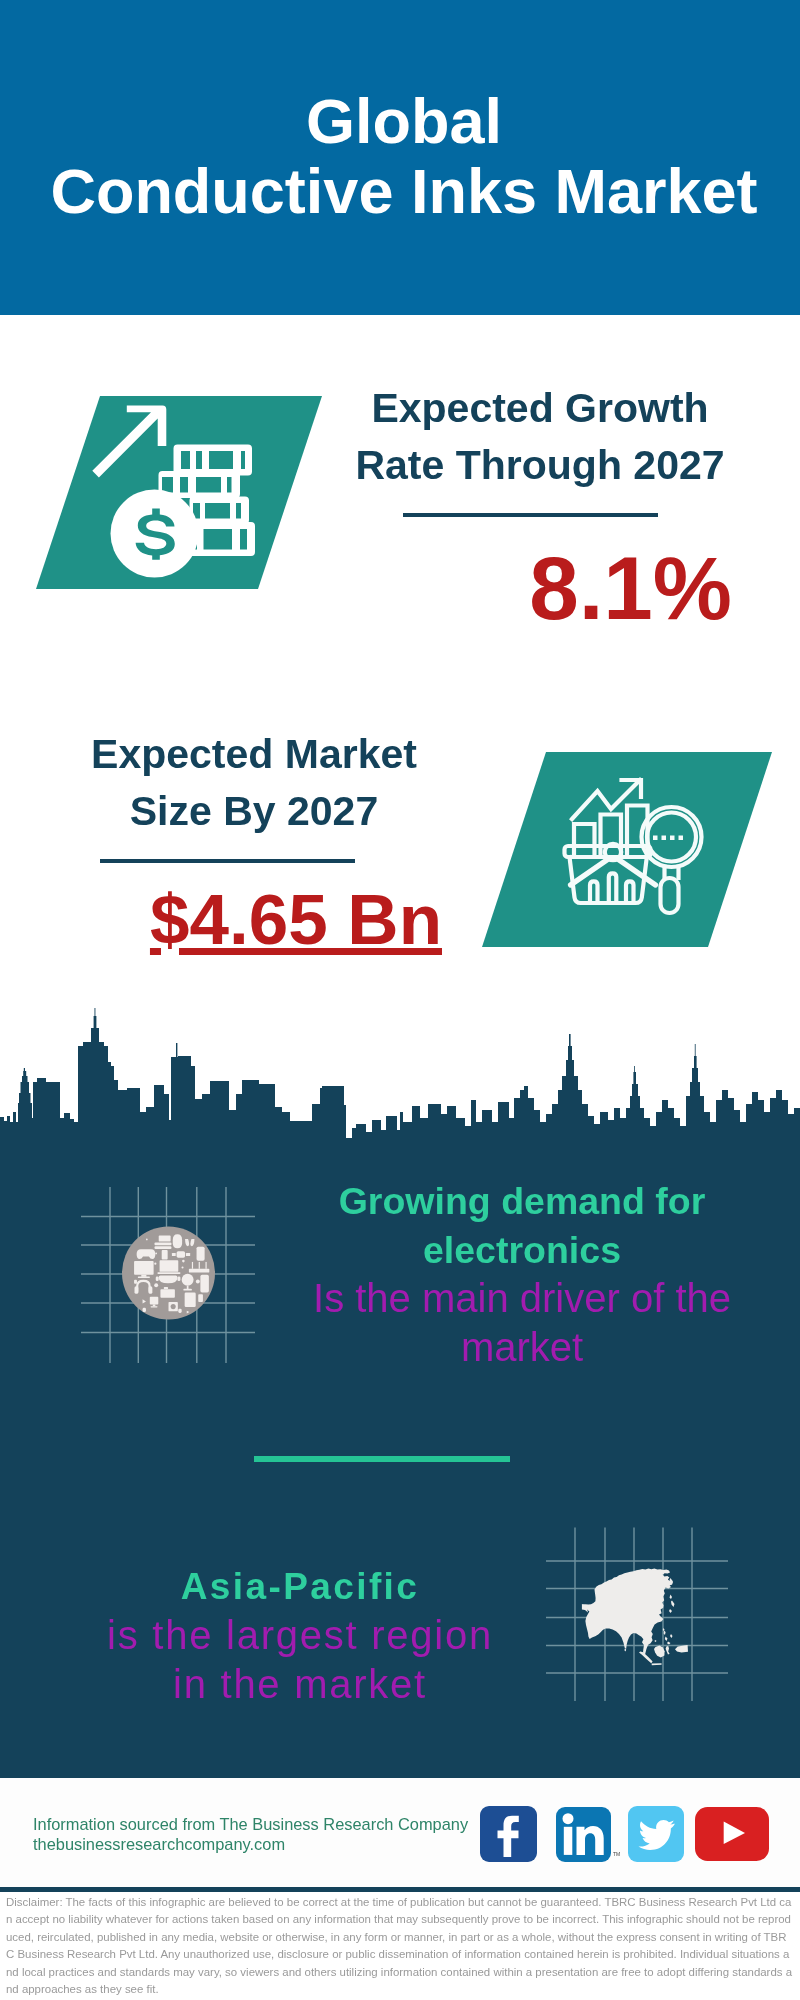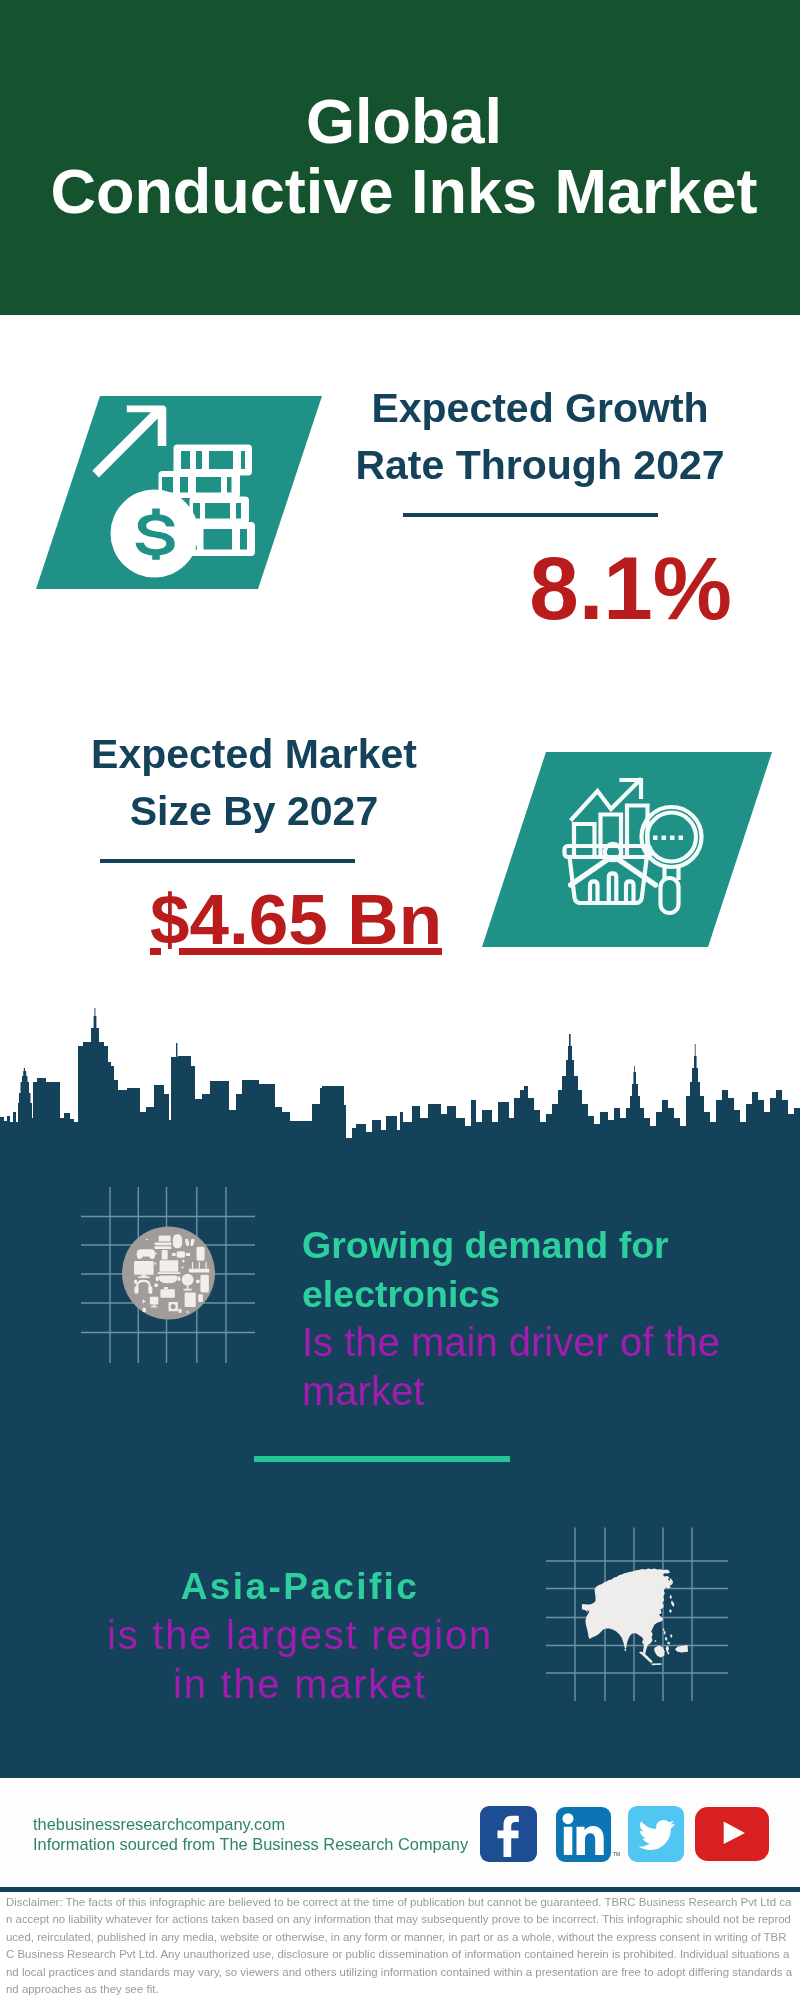--- a/index.html
+++ b/index.html
@@ -1,21 +1,21 @@
 <!DOCTYPE html>
 <html><head>
 <meta charset="utf-8">
 <style>
   html,body{margin:0;padding:0;}
   body{width:800px;height:2000px;background:#ffffff;font-family:"Liberation Sans",sans-serif;overflow:hidden;
        -webkit-font-smoothing:antialiased;}
   .page{position:relative;width:800px;height:2000px;background:#fff;}
 
   
-  .header{position:absolute;left:0;top:0;width:800px;height:315px;background:#14532d;}
+  .header{position:absolute;left:0;top:0;width:800px;height:315px;background:#0369a1;}
   .title{position:absolute;left:4px;top:86px;width:800px;text-align:center;color:#fff;
          font-weight:bold;font-size:63px;line-height:70px;letter-spacing:0px;}
 
   
   .para{position:absolute;overflow:visible;}
   .stat-head{position:absolute;color:#14425a;font-weight:bold;text-align:center;}
   .rule{position:absolute;background:#14425a;height:4px;}
   .stat-val{position:absolute;color:#b91c1c;font-weight:bold;text-align:right;}
 
   
@@ -231,21 +231,21 @@
       <circle cx="203" cy="1283" r="2.3"></circle>
       <circle cx="154" cy="1287.5" r="2.3"></circle>
       <rect x="128" y="1281" width="3.4" height="4.5" rx="1"></rect>
       <rect x="138" y="1314" width="4" height="5" rx="1.6"></rect>
       <rect x="180" y="1315" width="4" height="5" rx="1.6"></rect>
       <path d="M138,1304 L142,1306.5 L138,1309 Z"></path>
       <path d="M190,1317.5 L193,1319 L190,1320.5 Z"></path>
     </g>
   </svg>
 
-  <div style="position:absolute;left:302px;top:1177px;width:440px;text-align:left;font-size:37.5px;line-height:48.5px;margin-top:44px;">
+  <div style="position:absolute;left:302px;top:1177px;width:440px;text-align:center;font-size:37.5px;line-height:48.5px;">
     <div class="fact-title">Growing demand for electronics</div>
     <div class="fact-body" style="font-weight:normal;font-size:40px;line-height:49px;">Is the main driver of the market</div>
   </div>
 
   <div class="accentline" style="left:254px;top:1456px;width:256px;height:6px;"></div>
 
   <div style="position:absolute;left:70px;top:1538px;width:460px;text-align:center;font-size:37px;line-height:49px;">
     <div class="fact-title" style="letter-spacing:2.4px;margin-top:24px;">Asia-Pacific</div>
     <div class="fact-body" style="font-weight:normal;font-size:40px;line-height:49px;letter-spacing:1.75px;">is the largest region</div>
     <div class="fact-body" style="font-weight:normal;font-size:40px;line-height:49px;letter-spacing:1.75px;">in the market</div>
@@ -305,22 +305,22 @@
         L677,1651.4 L675,1649.2 Z"></path>
       <path d="M645.4,1643 L647,1644.6 L646.4,1648 L645,1651 L644.2,1653.6
         L643,1652.4 L643.6,1648.4 L644,1645 Z"></path>
       <path d="M663.5,1628 L664.5,1629.5 L663.8,1631.2 L662.8,1629.8 Z"></path>
       <path d="M655,1640 L656.5,1640.8 L655.8,1642 L654.5,1641.2 Z"></path>
     </g>
   </svg>
 
   <div class="footer"></div>
   <div class="src-text" style="left:33px;top:1814px;">
+    <div>Information sourced from The Business Research Company</div>
     <div>thebusinessresearchcompany.com</div>
-    <div>Information sourced from The Business Research Company</div>
   </div>
 
   <svg class="social" style="left:480px;top:1806px;width:57px;height:56px" viewBox="0 0 57 56">
     <rect x="0" y="0" width="57" height="56" rx="7" fill="#1d4e94"></rect>
     <path fill="#ffffff" d="M31.2,51 L31.2,32.3 L38.5,32.3 L38.5,24.5 L31.2,24.5 L31.2,20.3
           C31.2,17.6 32.3,16 35.5,16 L38.8,16 L38.8,9.7 L32,9.7
           C25.8,9.7 23.5,13.6 23.5,19.2 L23.5,24.5 L17.5,24.5 L17.5,32.3
           L23.5,32.3 L23.5,51 Z"></path>
   </svg>
 

